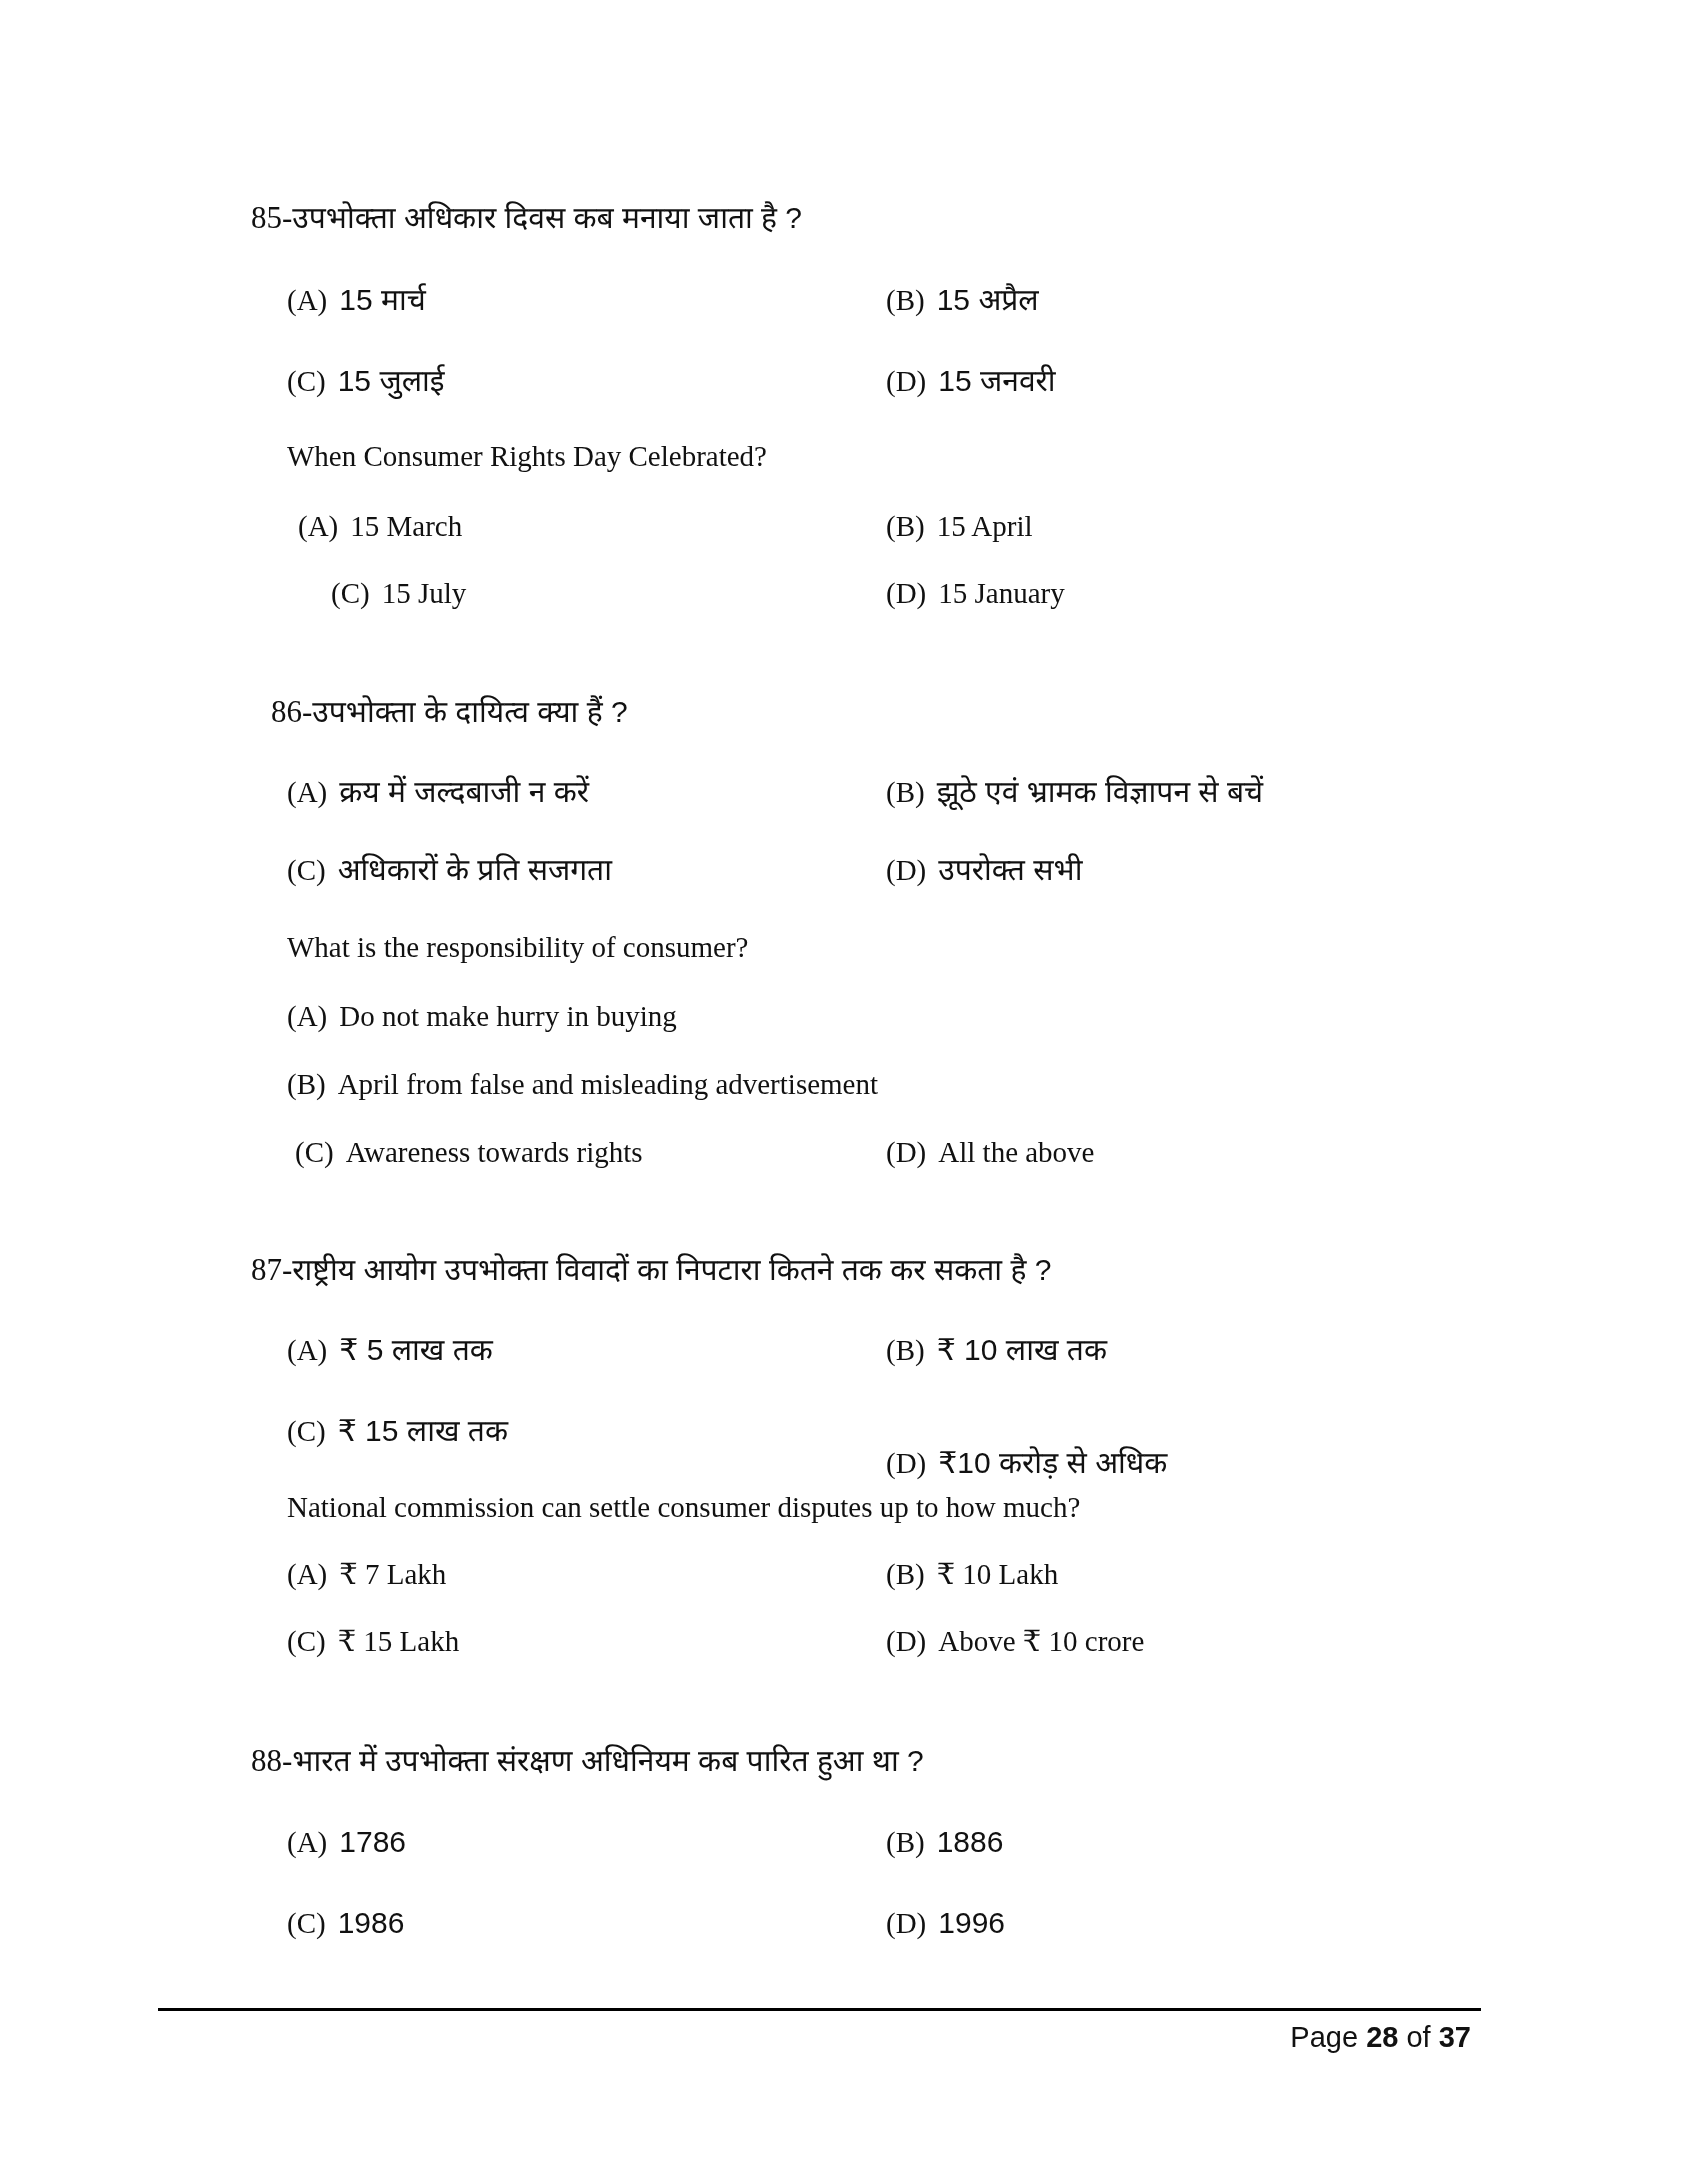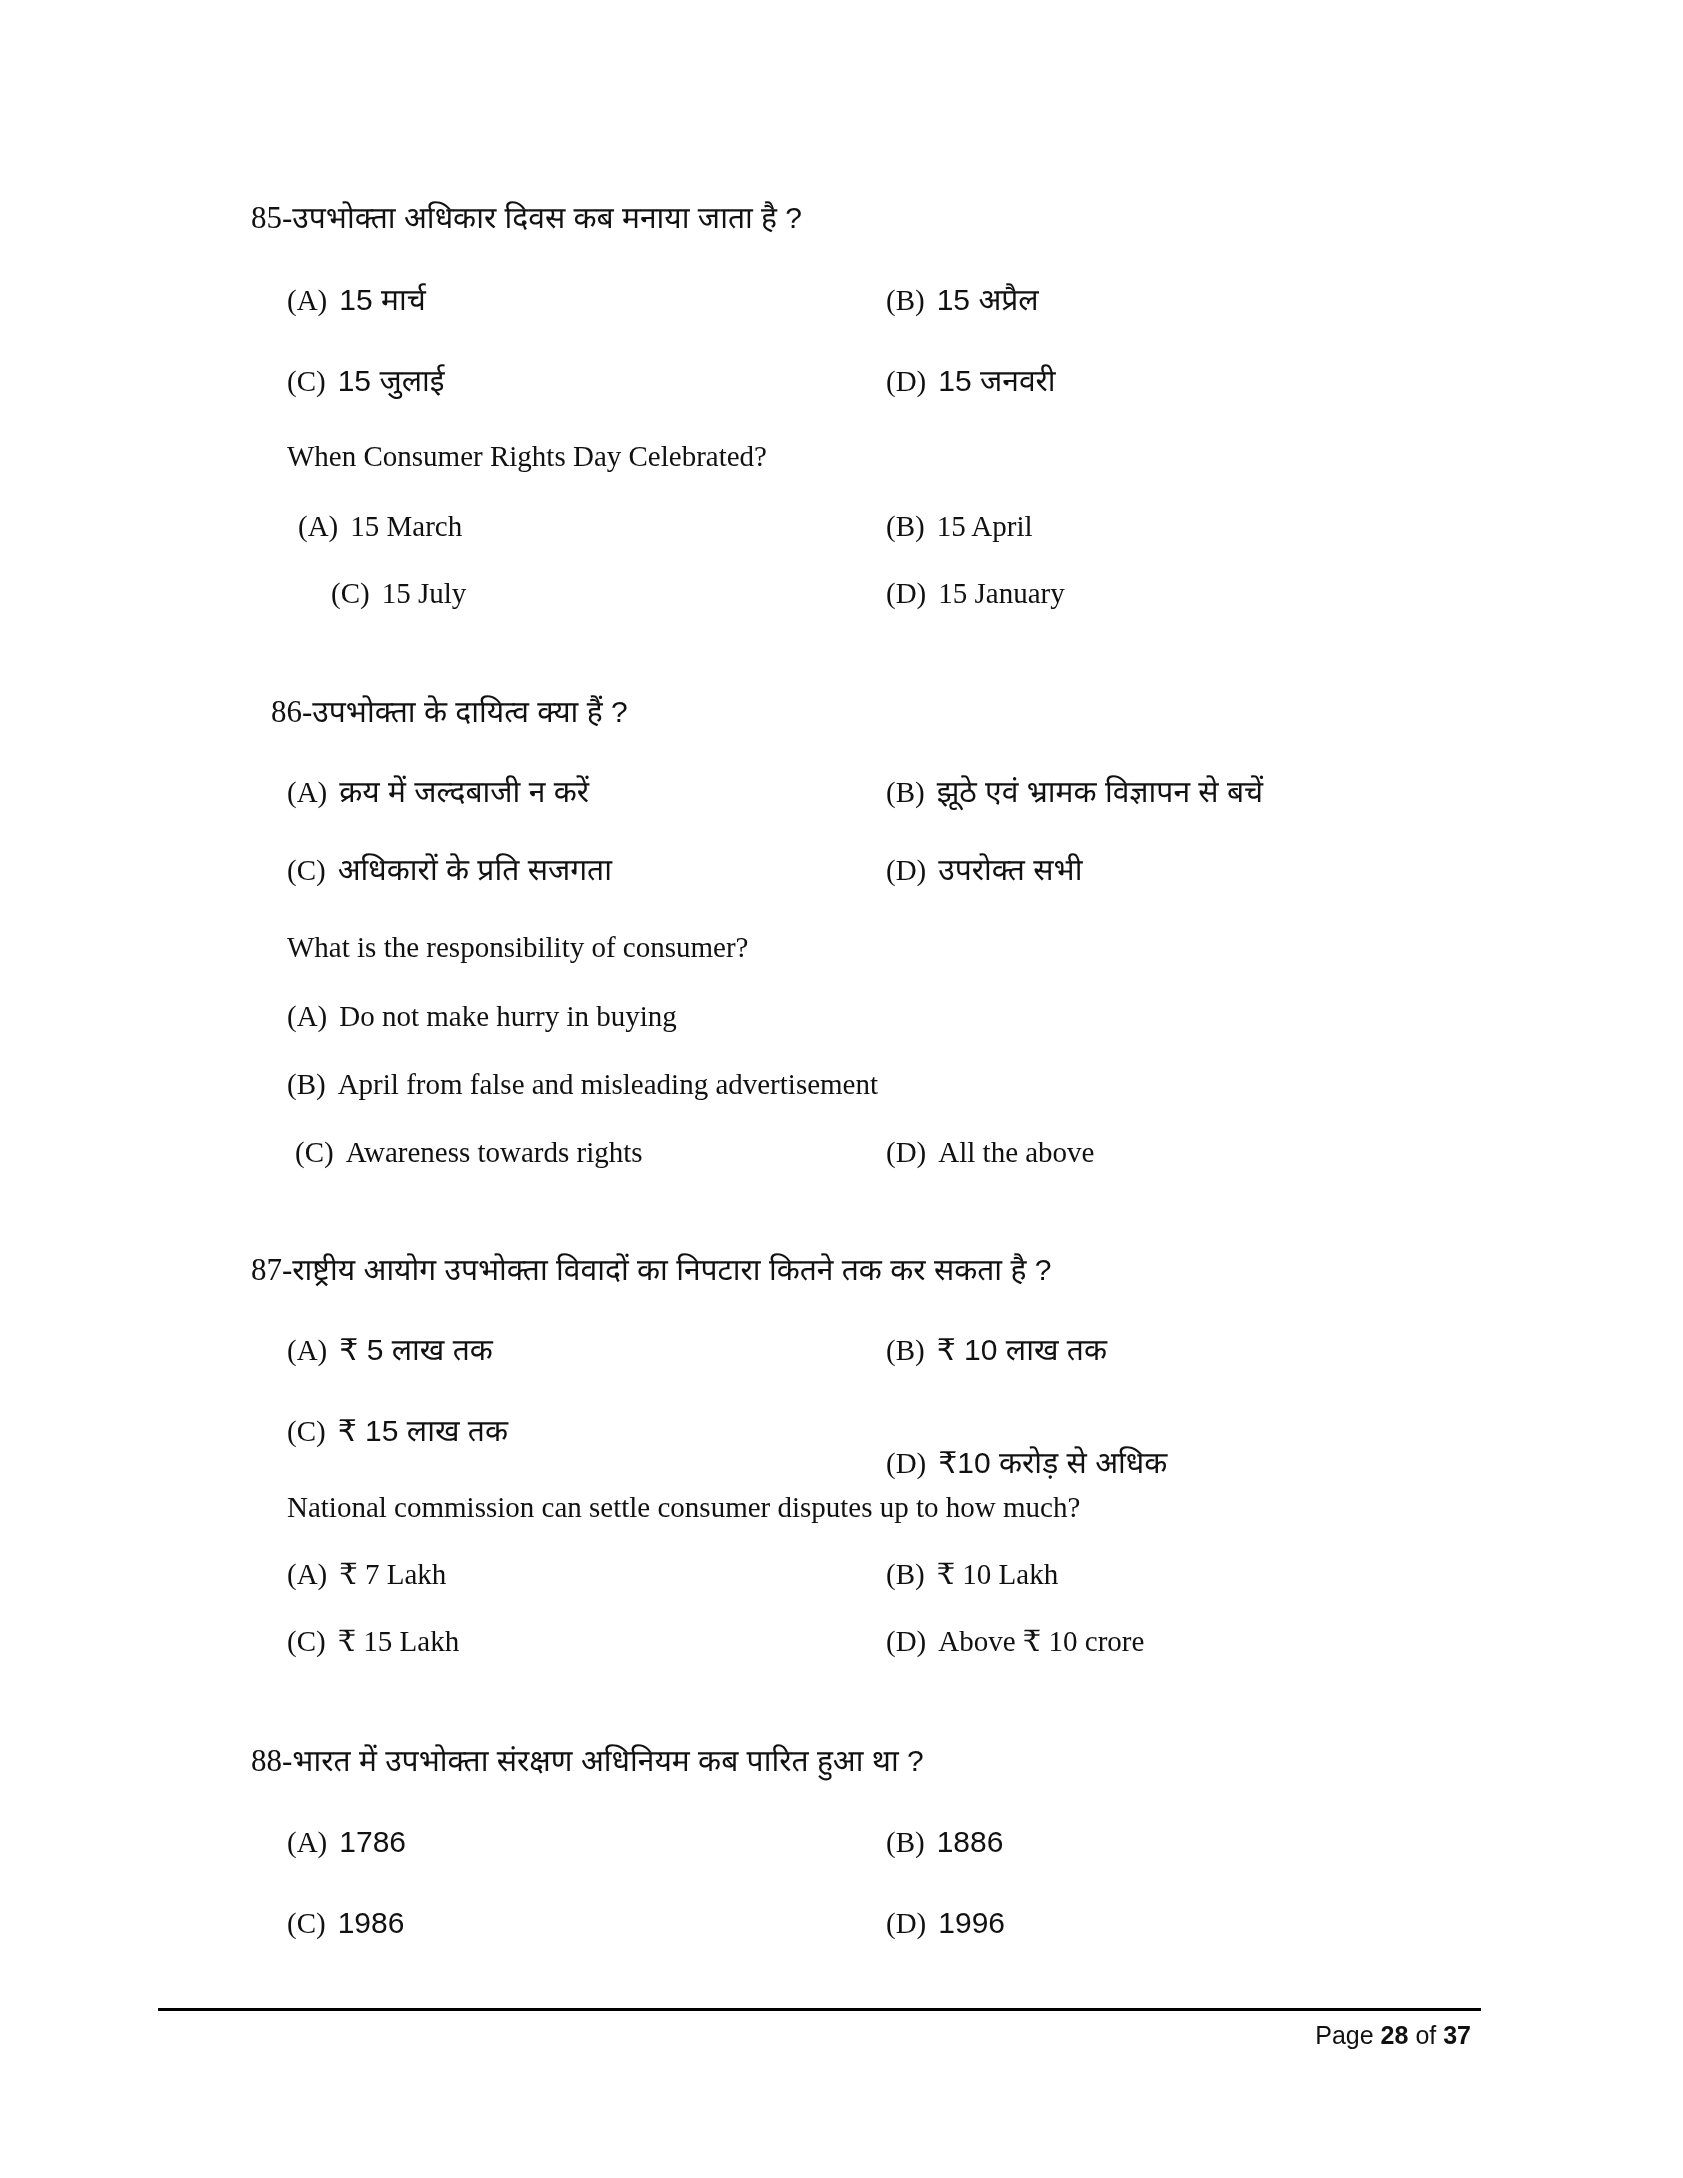--- a/index.html
+++ b/index.html
@@ -4,21 +4,21 @@
 <style>
   html,body{margin:0;padding:0;background:#fff;}
   body{width:1683px;height:2178px;position:relative;overflow:hidden;color:#111;
        font-family:"Liberation Serif","DejaVu Serif",serif;}
   .ln{position:absolute;white-space:nowrap;line-height:1;transform:translateY(-50%);}
   .q{font-size:31px;}
   .hi{font-family:"Liberation Sans","DejaVu Sans",sans-serif;font-size:30px;}
   .en{font-size:29px;}
   .lbl{font-family:"Liberation Serif",serif;font-size:29px;margin-right:12px;}
   .rule{position:absolute;left:158px;top:2008px;width:1323px;height:3px;background:#000;}
-  .footer{position:absolute;right:212px;top:2021px;font-family:"Liberation Sans",sans-serif;font-size:25px;}
+  .footer{position:absolute;right:212px;top:2021px;font-family:"Liberation Sans",sans-serif;font-size:29px;}
   .footer b{font-weight:bold;}
 </style>
 </head>
 <body>
 
 <div class="ln q" style="left:251px;top:217px;"><span>85-</span><span class="hi">उपभोक्ता अधिकार दिवस कब मनाया जाता है ?</span></div>
 <div class="ln hi" style="left:287px;top:300px;"><span class="lbl">(A)</span><span>15 मार्च</span></div>
 <div class="ln hi" style="left:886px;top:300px;"><span class="lbl">(B)</span><span>15 अप्रैल</span></div>
 <div class="ln hi" style="left:287px;top:381px;"><span class="lbl">(C)</span><span>15 जुलाई</span></div>
 <div class="ln hi" style="left:886px;top:381px;"><span class="lbl">(D)</span><span>15 जनवरी</span></div>

